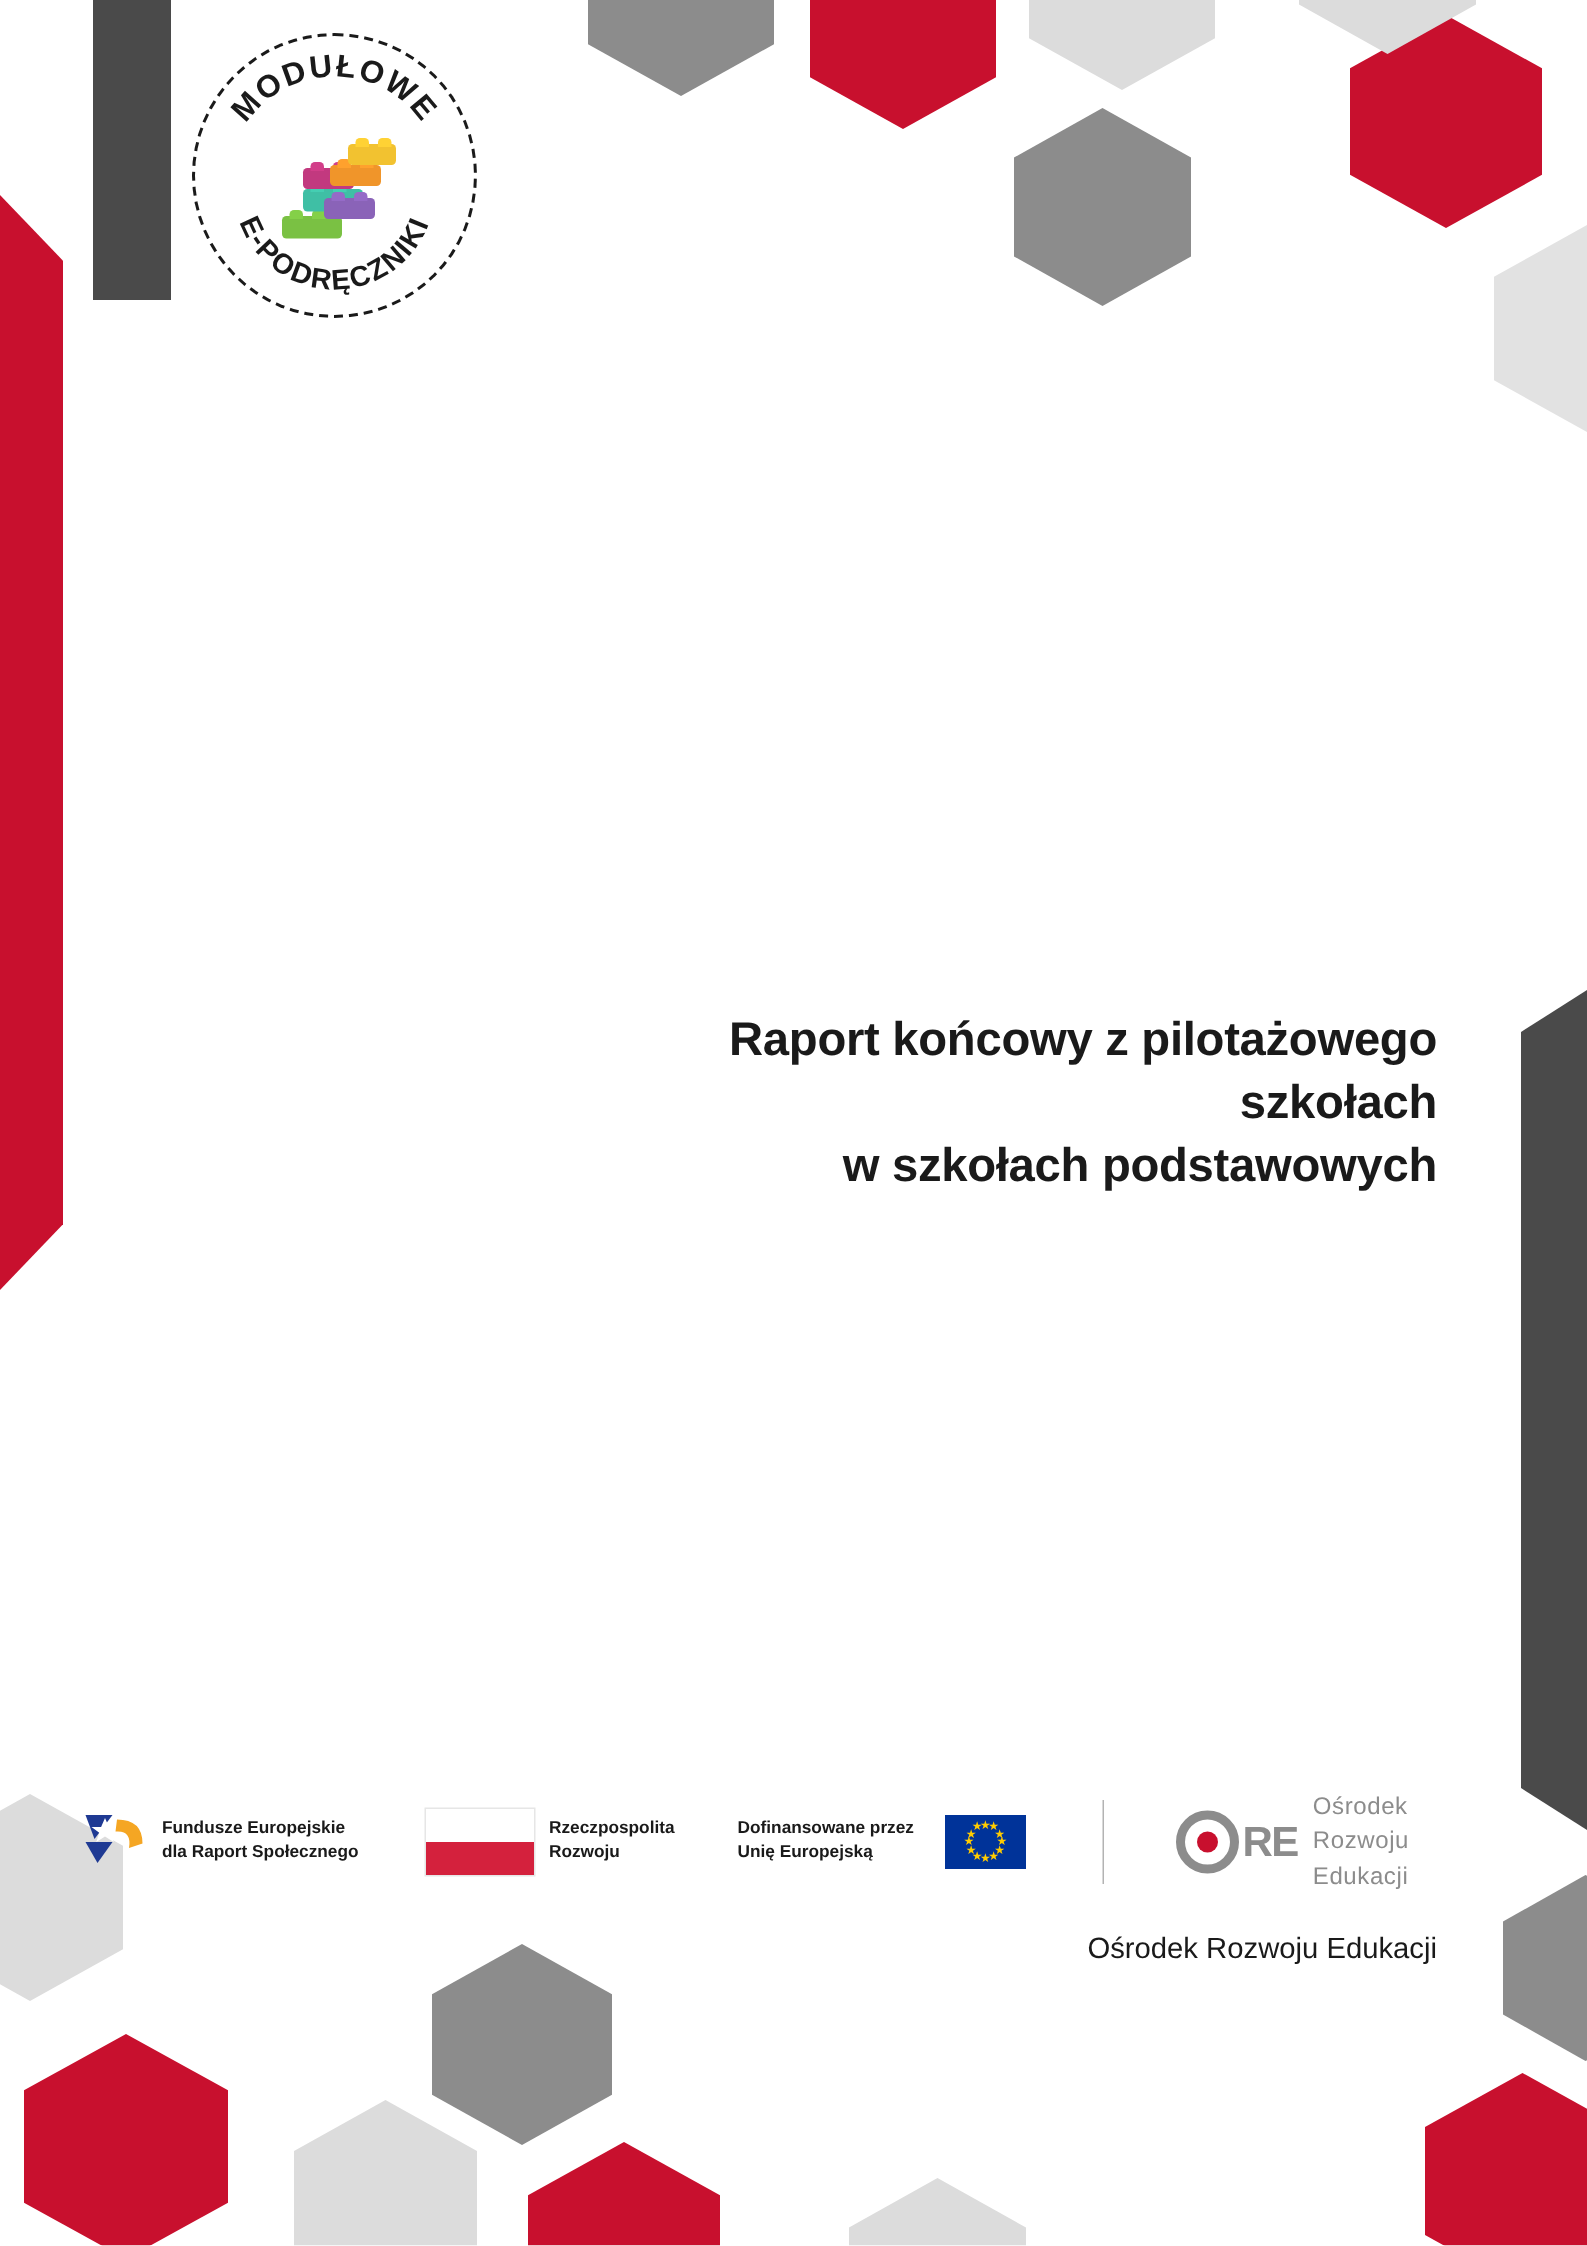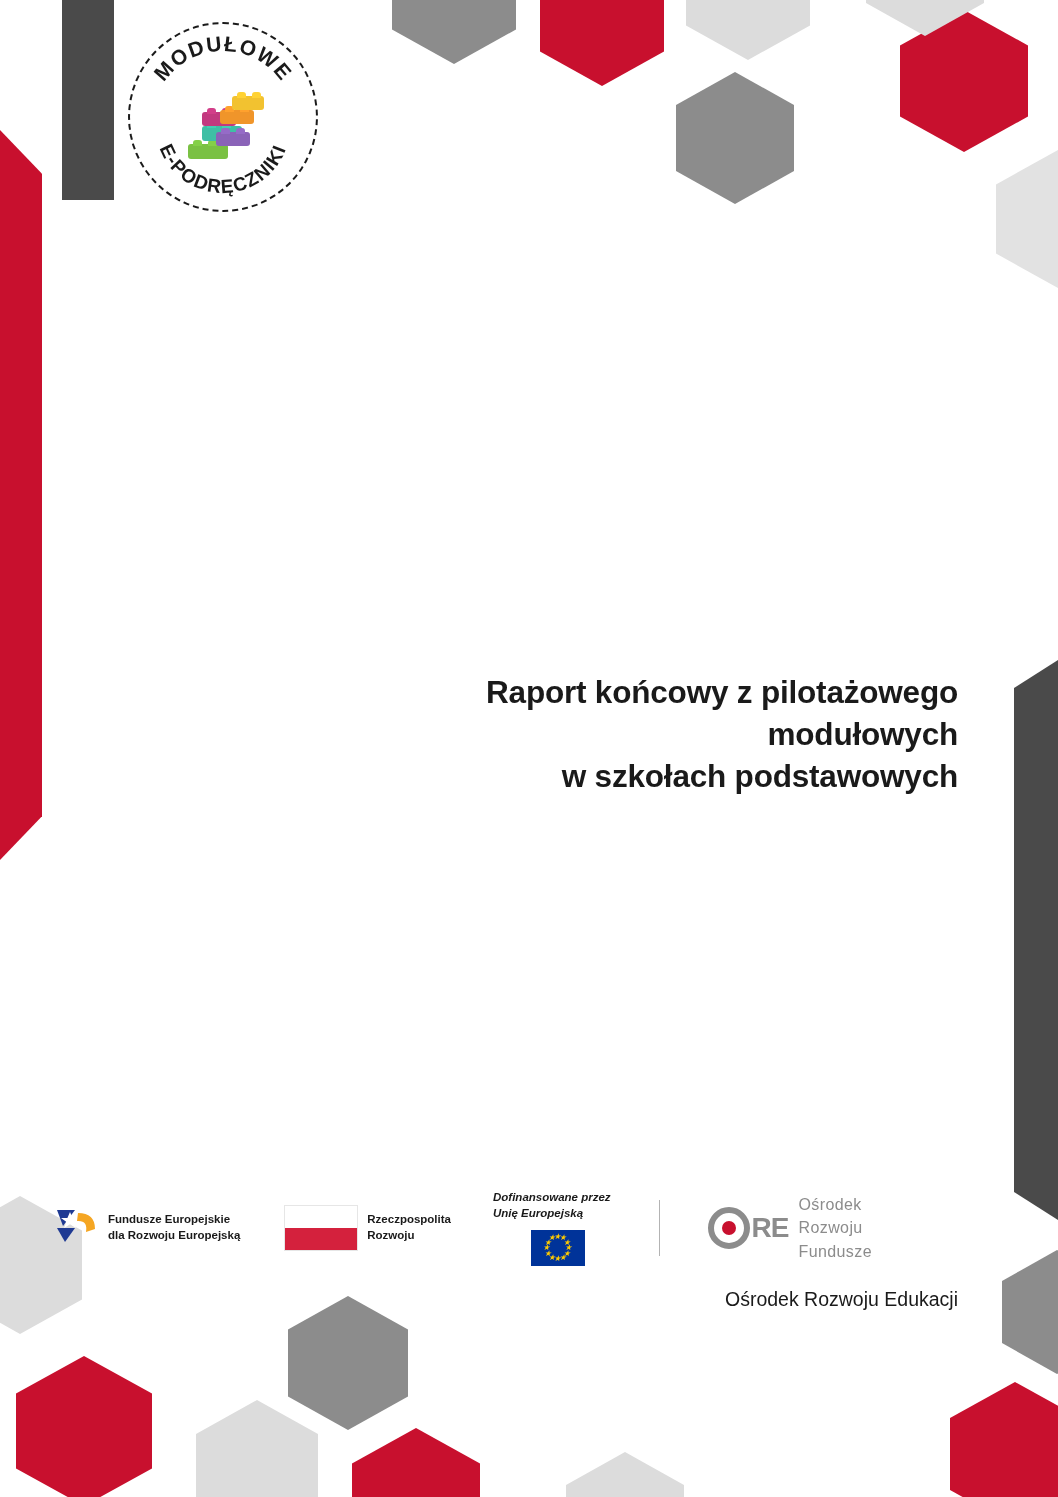--- a/index.html
+++ b/index.html
@@ -249,56 +249,56 @@
     <div class="brick" style="left:60px;top:122px;width:40px;height:15px;background:#7ac143;"></div>
     <div class="brick" style="left:74px;top:104px;width:40px;height:15px;background:#3fbfa5;"></div>
     <div class="brick" style="left:88px;top:110px;width:34px;height:14px;background:#8a63b8;"></div>
     <div class="brick" style="left:74px;top:90px;width:34px;height:14px;background:#c2397f;"></div>
     <div class="brick" style="left:92px;top:88px;width:34px;height:14px;background:#f0952a;"></div>
     <div class="brick" style="left:104px;top:74px;width:32px;height:14px;background:#f2c230;"></div>
   </div>
 
   <div class="title-block">
     <div class="line">Raport końcowy z pilotażowego</div>
-    <div class="line">modułowych</div>
+    <div class="line">szkołach</div>
     <div class="line">w szkołach podstawowych</div>
   </div>
 
   <div class="logo-strip">
 
     <div class="fe-logo" style="margin-right:44px;">
       <div class="fe-mark">
         <svg width="44" height="40" viewBox="0 0 44 40">
           <path d="M2 2 L20 2 L8 18 Z" fill="#1f3a93"></path>
           <path d="M2 20 L20 20 L10 34 Z" fill="#1f3a93"></path>
           <path d="M22 4 L42 4 L32 22 L16 22 Z" fill="#e60000" opacity="0"></path>
           <polygon points="16,2 20,10 28,10 21.5,15 24,23 16,18 8,23 10.5,15 4,10 12,10" fill="#ffffff" opacity="0"></polygon>
           <polygon points="15,4 17.6,10 24,10 18.8,13.8 20.8,20 15,16.3 9.2,20 11.2,13.8 6,10 12.4,10" fill="#ffffff"></polygon>
           <path d="M24 6 C34 6 40 12 40 20 L30 20 C30 15 27 13 24 13 Z" fill="#f5a623" opacity="0"></path>
           <path d="M23 5 Q40 5 40 21 L31 24 Q33 12 22 13 Z" fill="#f5a623"></path>
         </svg>
       </div>
       <div class="strip-text">
         <div>Fundusze Europejskie</div>
-        <div>dla Rozwoju Europejską</div>
+        <div>dla Raport Społecznego</div>
       </div>
     </div>
 
     <div class="fe-logo" style="margin-right:42px;">
       <div class="pl-flag">
         <div class="white"></div>
         <div class="red"></div>
       </div>
       <div class="strip-text">
         <div>Rzeczpospolita</div>
         <div>Rozwoju</div>
       </div>
     </div>
 
-    <div class="fe-logo" style="margin-right:36px;flex-direction:column;font-style:italic;">
+    <div class="fe-logo" style="margin-right:51px;flex-direction:row;">
       <div class="strip-text" style="margin-right:12px;">
         <div>Dofinansowane przez</div>
         <div>Unię Europejską</div>
       </div>
       <div class="eu-flag" id="eu-flag">
           <span class="star" style="left: 23px; top: 3px;">★</span>
           <span class="star" style="left: 28.5px; top: 4.47372px;">★</span>
           <span class="star" style="left: 32.5263px; top: 8.5px;">★</span>
           <span class="star" style="left: 34px; top: 14px;">★</span>
           <span class="star" style="left: 32.5263px; top: 19.5px;">★</span>
@@ -315,21 +315,21 @@
     <div class="divider" style="margin-right:48px;"></div>
 
     <div class="ore-logo">
       <div class="ore-word">
         <span class="ore-o"></span>
         <span>RE</span>
       </div>
       <div class="ore-sub">
         <div>Ośrodek</div>
         <div>Rozwoju</div>
-        <div>Fundusze</div>
+        <div>Edukacji</div>
       </div>
     </div>
   </div>
 
   <div class="publisher">
     <div>Ośrodek Rozwoju Edukacji</div>
   </div>
 
 </div>
 

